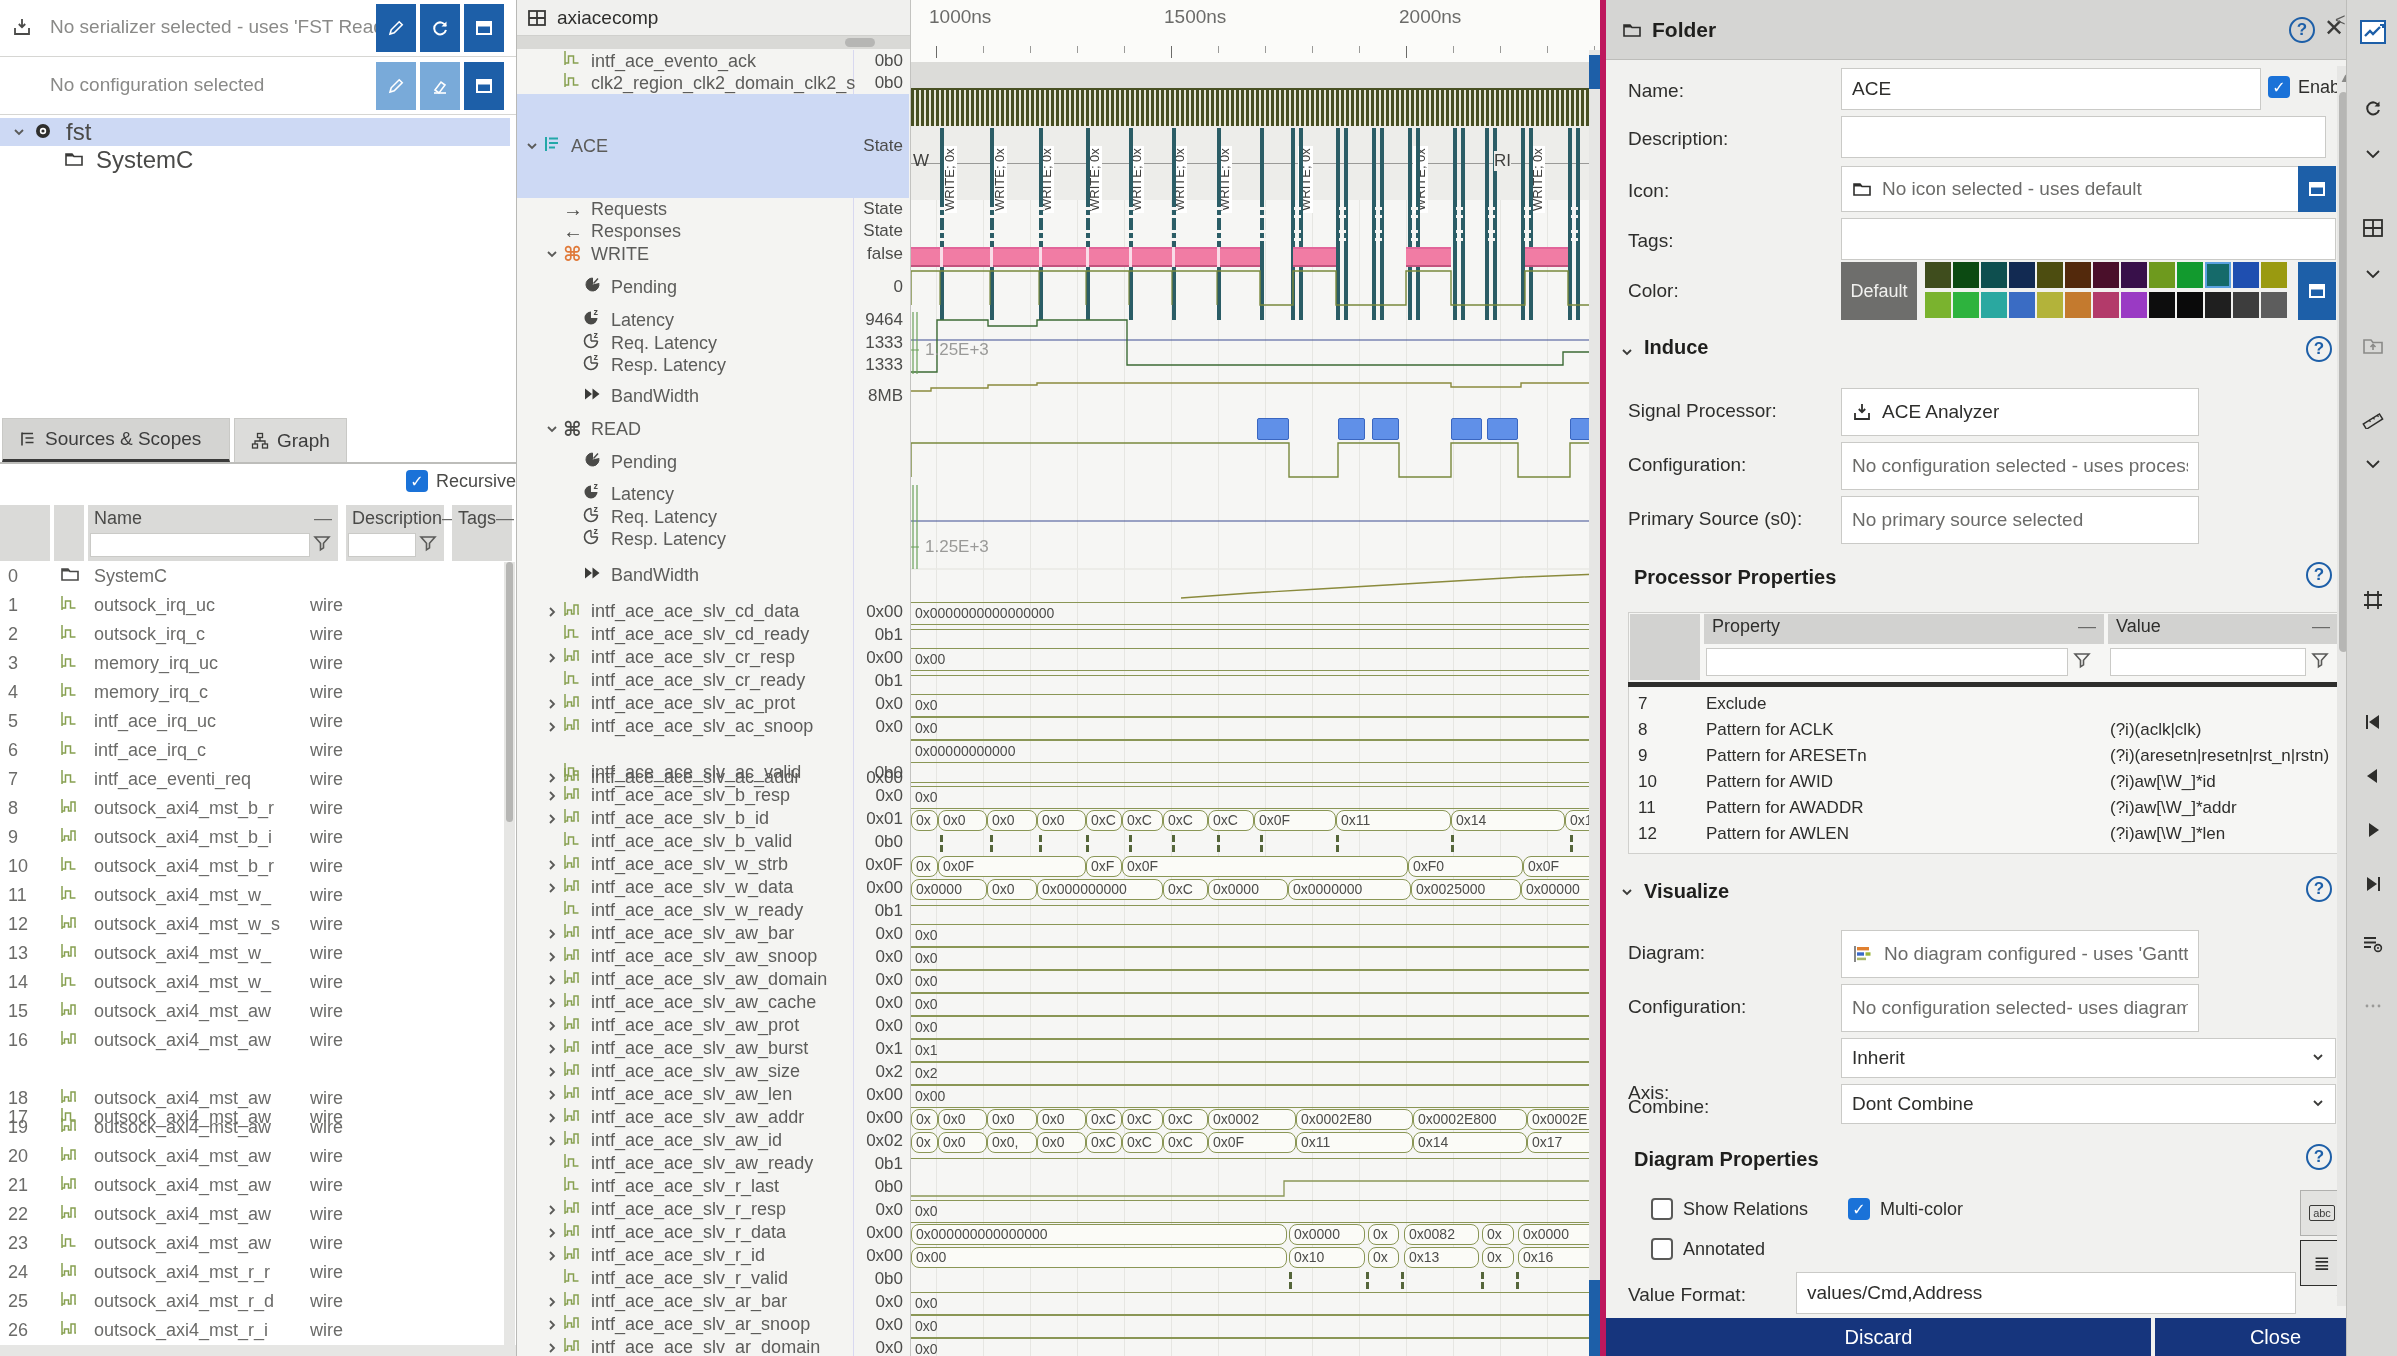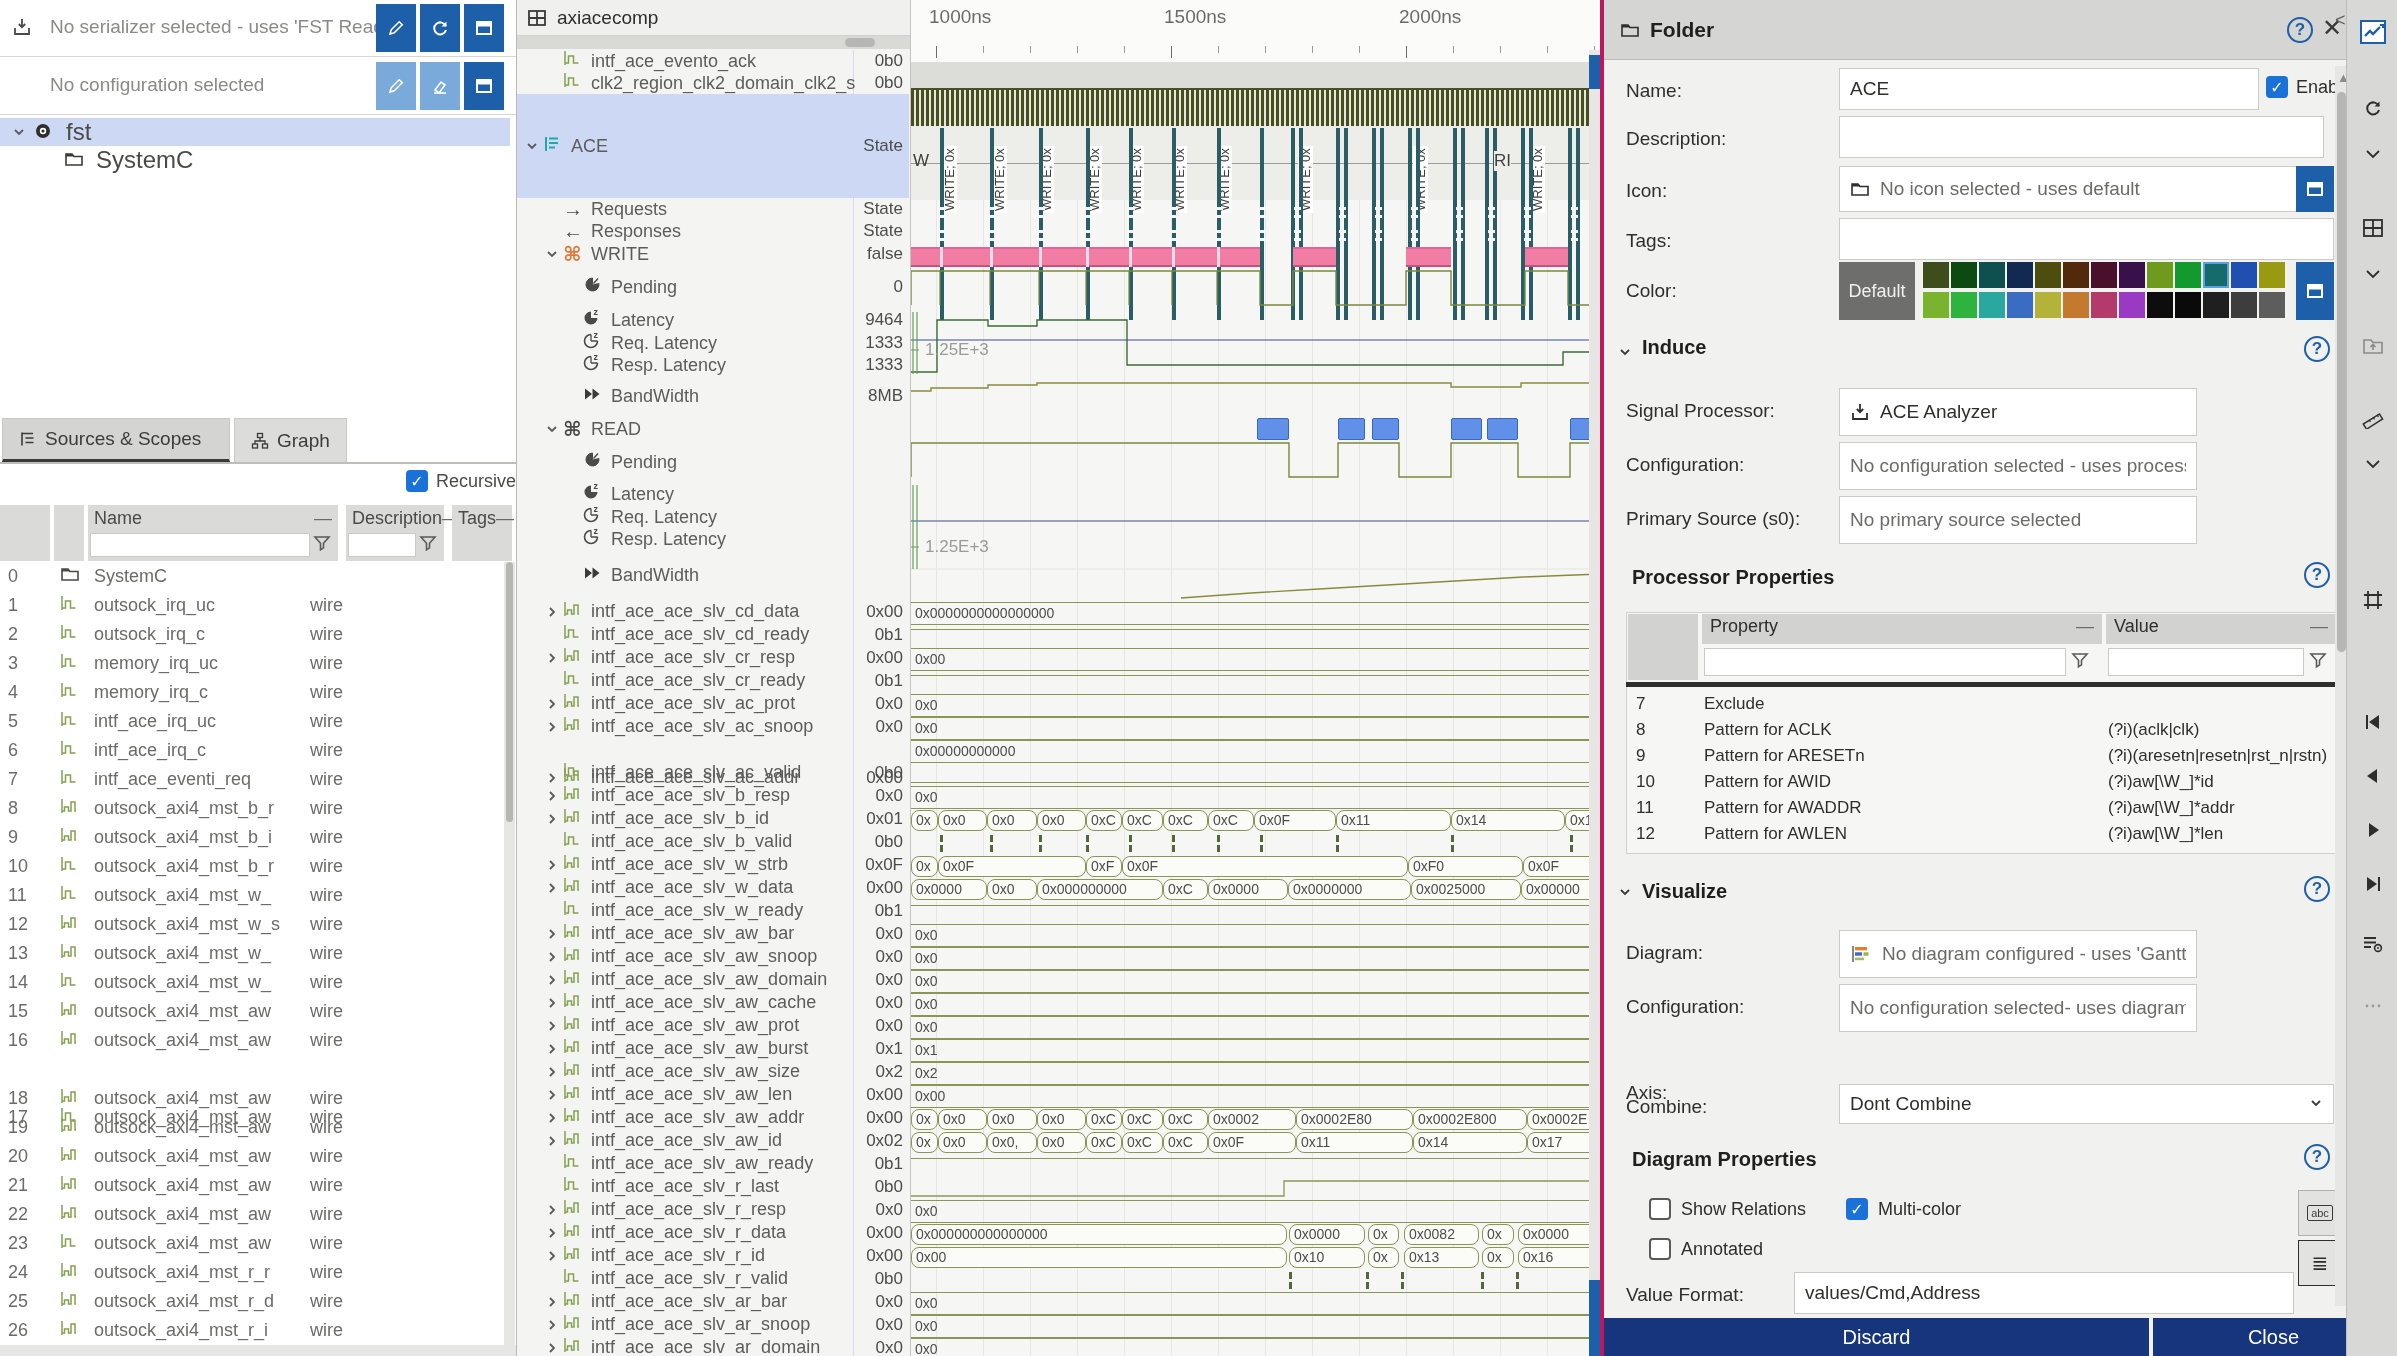--- a/index.html
+++ b/index.html
@@ -35,21 +35,21 @@
   #wave-panel{left:911px;top:0;width:689px;height:1356px;background:#f6f6f4;overflow:hidden;}
   .ruler-label{position:absolute;top:6px;font-size:19px;color:#6b6b69;}
   .tickM{position:absolute;top:46px;width:1px;height:12px;background:#6b6b69;}
   .tickm{position:absolute;top:46px;width:1px;height:7px;background:#9b9b99;}
   .seg{position:absolute;height:21px;border:1px solid #8a9655;border-radius:8px;background:#fbfbf7;
        font-size:14px;color:#4c4c4a;box-sizing:border-box;padding:0 4px;white-space:nowrap;overflow:hidden;line-height:19px;}
   .busflat{position:absolute;left:0;width:689px;height:23px;border-top:1px solid #8a9655;border-bottom:1px solid #8a9655;
        box-sizing:border-box;font-size:14px;color:#4c4c4a;padding-left:4px;line-height:21px;white-space:nowrap;overflow:hidden;}
   .rot{position:absolute;transform:rotate(-90deg);transform-origin:left bottom;font-size:13px;color:#3f3f3d;white-space:nowrap;background:#fff;padding:0 2px;}
   
-  #inspector{left:1600px;top:0;width:745px;height:1356px;background:#f1f1ef;border-left:4px solid #be185d;}
+  #inspector{left:1600px;top:0;width:745px;height:1356px;background:#f1f1ef;border-left:6px solid #be185d;}
   .insp-label{position:absolute;left:22px;font-size:19px;color:#2e2e2c;}
   .insp-field{position:absolute;background:#fff;border:1px solid #cacac7;box-sizing:border-box;
               font-size:19px;color:#6b6b69;display:flex;align-items:center;padding:0 10px;gap:10px;white-space:nowrap;overflow:hidden;}
   .sq-btn{position:absolute;width:38px;display:flex;align-items:center;justify-content:center;color:#fff;}
   .sect-title{position:absolute;font-size:20px;font-weight:bold;color:#1f1f1d;}
   .help{position:absolute;width:26px;height:26px;border:2px solid #1d5fa8;border-radius:50%;color:#1d5fa8;
         font-size:17px;font-weight:bold;display:flex;align-items:center;justify-content:center;box-sizing:border-box;}
   .chk{width:22px;height:22px;border-radius:4px;box-sizing:border-box;display:inline-flex;align-items:center;justify-content:center;}
   .chk.on{background:#1a72d8;color:#fff;font-size:16px;font-weight:bold;}
   .chk.off{background:#fff;border:2px solid #5a5a58;}
@@ -1628,20 +1628,26 @@
           <rect x="5" y="13.6" width="9" height="2.6" fill="#aab86a"></rect>
         </svg>
       </div>
       <div style="overflow: hidden; white-space: nowrap;">No diagram configured - uses 'Gantt Dia</div>
     </div>
     <div class="insp-label" style="top: 996px;">Configuration:</div>
     <div class="insp-field" style="left: 235px; top: 984px; width: 358px; height: 48px;">
       <div style="overflow: hidden; white-space: nowrap;">No configuration selected- uses diagram</div>
     </div>
     <div class="insp-label" style="top: 1050px; margin-top: 32px;">Axis:</div>
+    <div class="insp-field" style="left: 235px; top: 1038px; width: 495px; height: 40px;">
+      <div style="overflow: hidden; white-space: nowrap; color: rgb(46, 46, 44);">Inherit</div>
+      <span style="margin-left:auto;color:#3a3a38"><svg width="14" height="14" viewBox="0 0 14 14" xmlns="http://www.w3.org/2000/svg">
+          <path d="M3 5l4 4 4-4" fill="none" stroke="currentColor" stroke-width="1.8"></path>
+        </svg></span>
+    </div>
     <div class="insp-label" style="top: 1096px;">Combine:</div>
     <div class="insp-field" style="left: 235px; top: 1084px; width: 495px; height: 40px;">
       <div style="overflow: hidden; white-space: nowrap; color: rgb(46, 46, 44);">Dont Combine</div>
       <span style="margin-left:auto;color:#3a3a38"><svg width="14" height="14" viewBox="0 0 14 14" xmlns="http://www.w3.org/2000/svg">
           <path d="M3 5l4 4 4-4" fill="none" stroke="currentColor" stroke-width="1.8"></path>
         </svg></span>
     </div>
     <div class="sect-title" style="left: 28px; top: 1148px;">Diagram Properties</div>
     <div class="help" style="left: 700px; top: 1144px;">?</div>
     <div style="position: absolute; left: 45px; top: 1198px; display: flex; align-items: center; gap: 10px; font-size: 18px; color: rgb(46, 46, 44);">

